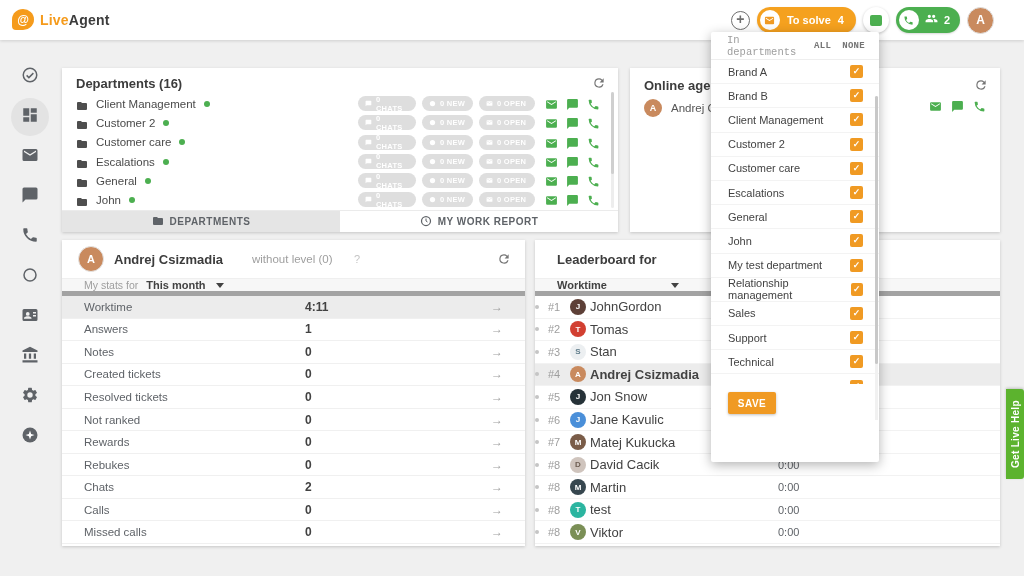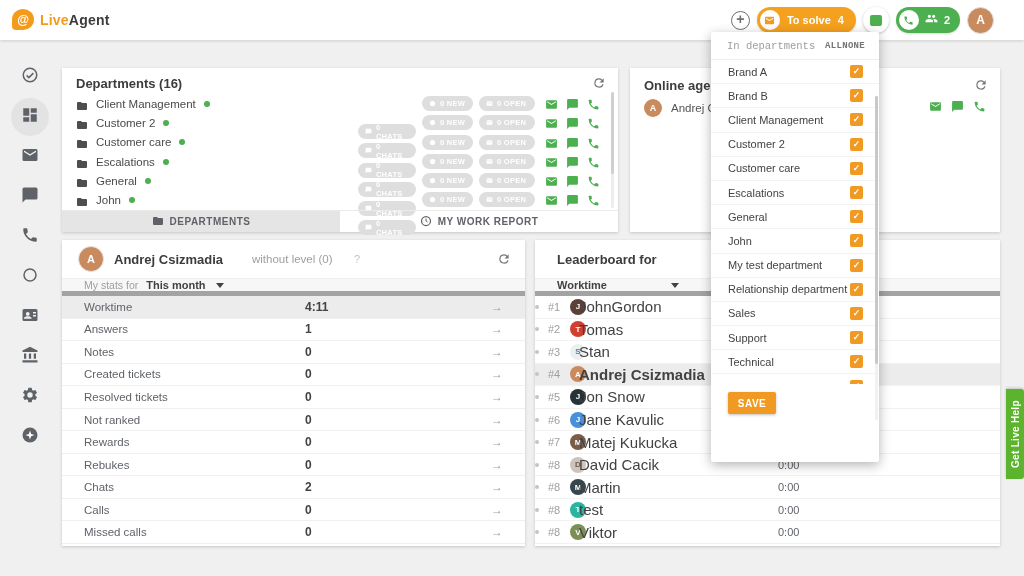--- a/index.html
+++ b/index.html
@@ -49,21 +49,21 @@
   .departments .card-title { position:absolute; left:14px; top:8px; }
   .departments .refresh { right:12px; top:8px; }
   .dep-rows { position:absolute; left:0; right:0; top:26px; height:116px; }
   .dep-row { position:relative; height:19.3px; display:flex; align-items:center; padding-left:14px; }
   .dep-row .fold { width:12px; height:12px; margin-right:8px; }
   .dep-name { font-size:11.5px; color:#4a4a4a; }
   .gdot { width:6px; height:6px; border-radius:50%; background:#4caf50; margin-left:8px; }
   .chip { position:absolute; height:15px; border-radius:8px; background:#dedede; color:#fff; font-size:7.5px;
           font-weight:bold; letter-spacing:.3px; display:flex; align-items:center; gap:4px; padding:0 7px; top:2px; }
   .chip svg { width:7px; height:7px; }
-  .chip.c1 { left:296px; width:58px;margin-top:28px; } .chip.c2 { left:360px; width:51px; } .chip.c3 { left:417px; width:56px; }
+  .chip.c1 { left:296px; width:58px; } .chip.c2 { left:360px; width:51px; } .chip.c3 { left:417px; width:56px; }
   .rowact { position:absolute; top:3px; width:13px; height:13px; }
   .rowact.a1 { left:483px; } .rowact.a2 { left:504px; } .rowact.a3 { left:525px; }
   .dep-scroll { position:absolute; right:4px; top:24px; width:3px; height:116px; background:#ededed; border-radius:2px; }
   .dep-scroll .thumb { width:3px; height:82px; background:#cfcfcf; border-radius:2px; }
   .dep-tabs { position:absolute; left:0; right:0; bottom:0; height:22px; display:flex; border-top:1px solid #ebebeb; }
   .dep-tab { flex:1; display:flex; align-items:center; justify-content:center; gap:6px; font-size:10px;
              font-weight:bold; color:#5f6368; letter-spacing:.5px; }
   .dep-tab.t1 { background:#e5e5e5; }
   .dep-tab svg { width:12px; height:12px; }
 
@@ -107,35 +107,35 @@
   .leader .card-title { position:absolute; left:22px; top:12px; }
   .lb-filter { position:absolute; top:38px; left:0; right:0; }
   .lb-filter .caret { margin-left:64px; }
   .lb-rows { position:absolute; top:56px; left:0; right:0; height:248px; display:flex; flex-direction:column; }
   .lb-row { flex:1; position:relative; display:flex; align-items:center; border-bottom:1px solid #f2f2f2; }
   .lb-row.active { background:#ececec; }
   .lb-row.active .nm { font-weight:bold; }
   .lb-row .rank { position:absolute; left:13px; font-size:11px; color:#9e9e9e; }
   .lb-row .av { position:absolute; left:35px; width:16px; height:16px; border-radius:50%; font-size:8px;
                 font-weight:bold; display:flex; align-items:center; justify-content:center; }
-  .lb-row .nm { position:absolute; left:44px; font-size:15px; color:#424242; }
+  .lb-row .nm { position:absolute; left:55px; font-size:13px; color:#424242; }
   .lb-row .dot { position:absolute; width:4px; height:4px; border-radius:50%; background:#c5c5c5; }
   .lb-row .val { position:absolute; left:243px; font-size:11px; color:#5f6368; }
 
   
   .dropdown { position:absolute; left:711px; top:32px; width:168px; height:430px; background:#fff;
               border-radius:2px; box-shadow:0 3px 12px rgba(0,0,0,.3); z-index:50; }
   .dd-enabled { height:36px; display:flex; align-items:center; padding:0 16px; border-bottom:1px solid #eee; }
   .dd-enabled .lbl { font-size:12px; color:#5f6368; }
   .toggle { margin-left:auto; position:relative; width:28px; height:11px; background:#f7c583; border-radius:6px; }
   .toggle .knob { position:absolute; right:-2px; top:-3px; width:16px; height:16px; border-radius:50%;
                   background:#ee8f00; box-shadow:0 1px 2px rgba(0,0,0,.3); }
   .dd-indep { height:28px; display:flex; align-items:center; padding:0 14px 0 16px; border-bottom:1px solid #eee;font-family:Liberation Mono, monospace; }
   .dd-indep .lbl { font-size:10.5px; color:#9e9e9e; }
-  .dd-indep .links { margin-left:auto; display:flex; }
+  .dd-indep .links { margin-left:auto; display:flex; gap:11px; }
   .dd-indep .lnk { font-size:9px; font-weight:bold; color:#757575; letter-spacing:.3px; }
   .dd-options { height:324px; overflow:hidden; }
   .opt-row { height:24.2px; display:flex; align-items:center; padding:0 16px 0 17px; border-bottom:1px solid #f3f3f3; }
   .opt-row .lbl { font-size:11px; color:#424242; }
   .checkbox { margin-left:auto; width:13px; height:13px; background:#f09a23; border-radius:2px; color:#fff;
               font-size:9px; line-height:13px; text-align:center; font-weight:bold; }
   .checkbox::after { content:"\2713"; }
   .dd-scroll { position:absolute; right:1px; top:64px; width:3px; height:324px; background:#f1f1f1; }
   .dd-scroll .thumb { width:3px; height:268px; background:#c8c8c8; border-radius:2px; }
   .dd-save { display:block; margin:8px 0 0 17px; width:48px; height:22px; background:#f09a23; border:none;
@@ -702,21 +702,21 @@
         </div>
           <div class="opt-row">
           <span class="lbl">John</span>
           <span class="checkbox"></span>
         </div>
           <div class="opt-row">
           <span class="lbl">My test department</span>
           <span class="checkbox"></span>
         </div>
           <div class="opt-row">
-          <span class="lbl">Relationship department</span>
+          <span class="lbl">Relationship management</span>
           <span class="checkbox"></span>
         </div>
           <div class="opt-row">
           <span class="lbl">Sales</span>
           <span class="checkbox"></span>
         </div>
           <div class="opt-row">
           <span class="lbl">Support</span>
           <span class="checkbox"></span>
         </div>

